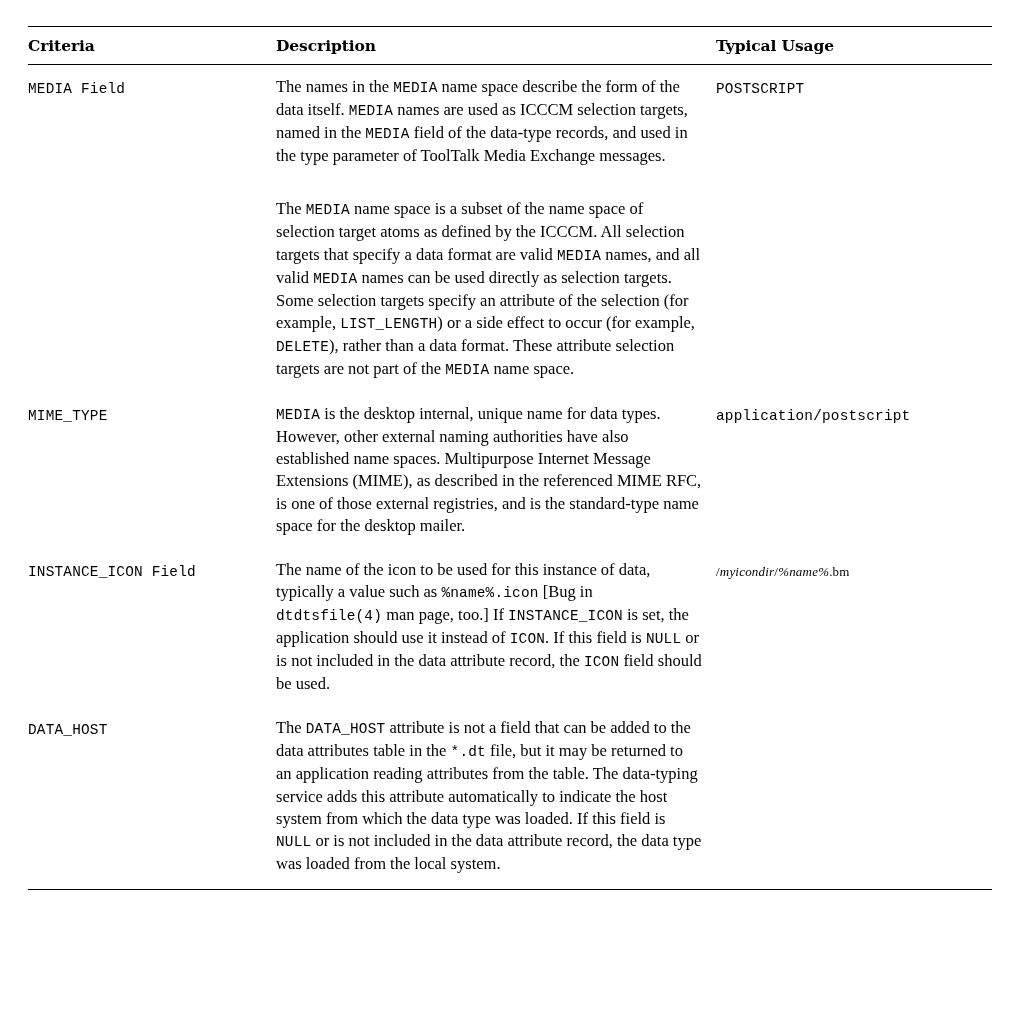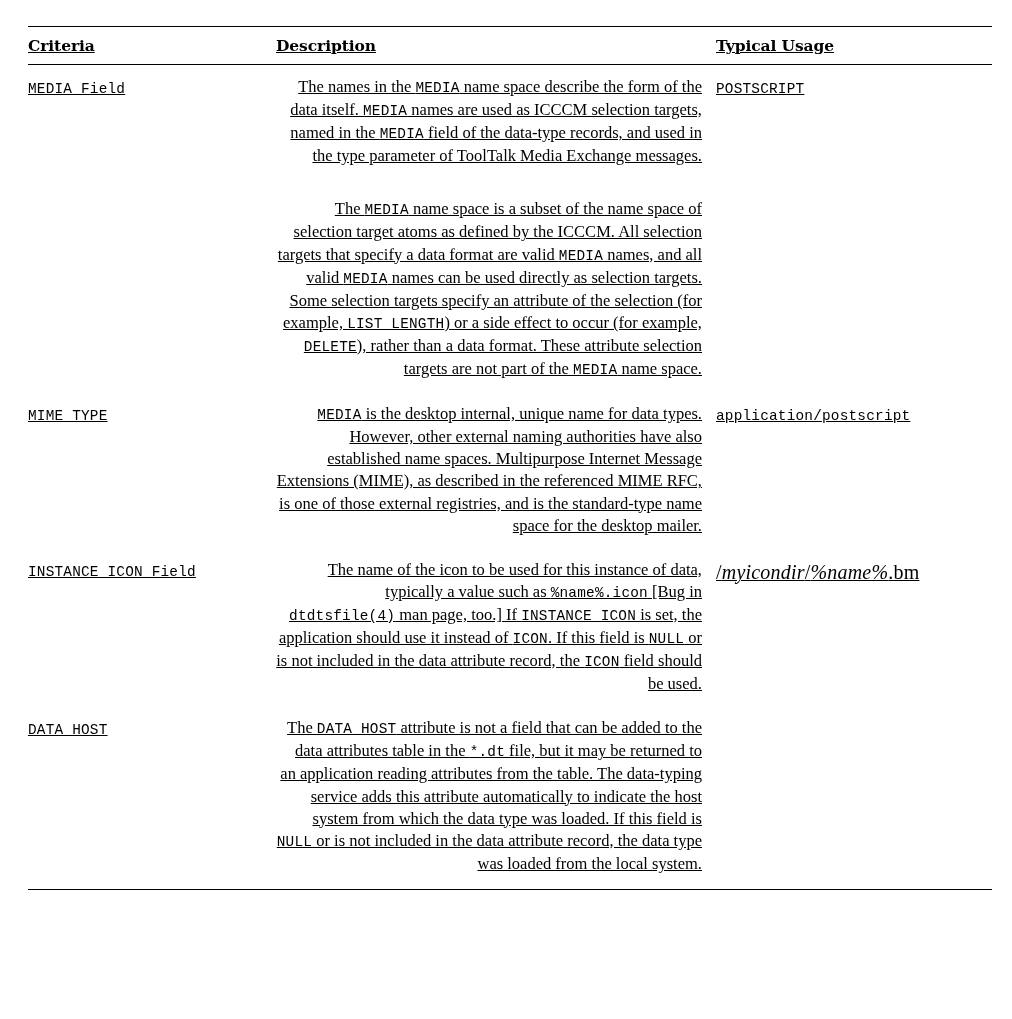--- a/index.html
+++ b/index.html
@@ -13,21 +13,20 @@
     font-family: "Liberation Serif", serif;
     color: #000000;
     overflow: hidden;
   }
   .page {
     position: relative;
     width: 1012px;
     height: 1019px;
     box-sizing: border-box;
     padding: 26px 20px 12px 28px;
-    text-decoration: underline;
   }
   table.doc-table {
     width: 964px;
     border-collapse: collapse;
     table-layout: fixed;
   }
   table.doc-table col.c-criteria { width: 248px; }
   table.doc-table col.c-desc { width: 440px; }
   table.doc-table col.c-usage { width: 276px; }
 
@@ -59,21 +58,21 @@
   td.criteria {
     font-family: "Liberation Mono", monospace;
     font-size: 14.4px;
     letter-spacing: 0.2px;
     white-space: pre;
     padding-top: 13px;
     margin-left: 8px;
   }
   td.desc {
     font-family: "Liberation Serif", serif;
-    text-align: right;
+    text-align: left;
   }
   td.usage {
     font-family: "Liberation Mono", monospace;
     font-size: 14.4px;
     letter-spacing: 0.2px;
     padding-top: 13px;
     white-space: nowrap;
   }
   td.desc p {
     margin: 0 0 0 0;
@@ -84,21 +83,21 @@
   code, .mono {
     font-family: "Liberation Mono", monospace;
     font-size: 14.4px;
     letter-spacing: 0.2px;
   }
   .ital {
     font-style: italic;
   }
   .usage-mixed {
     font-family: "Liberation Serif", serif;
-    font-size: 20px;
+    font-size: 13px;
   }
   .usage-mixed .ital {
     font-family: "Liberation Serif", serif;
     font-style: italic;
   }
 </style>
 </head>
 <body>
 
 <div class="page">

